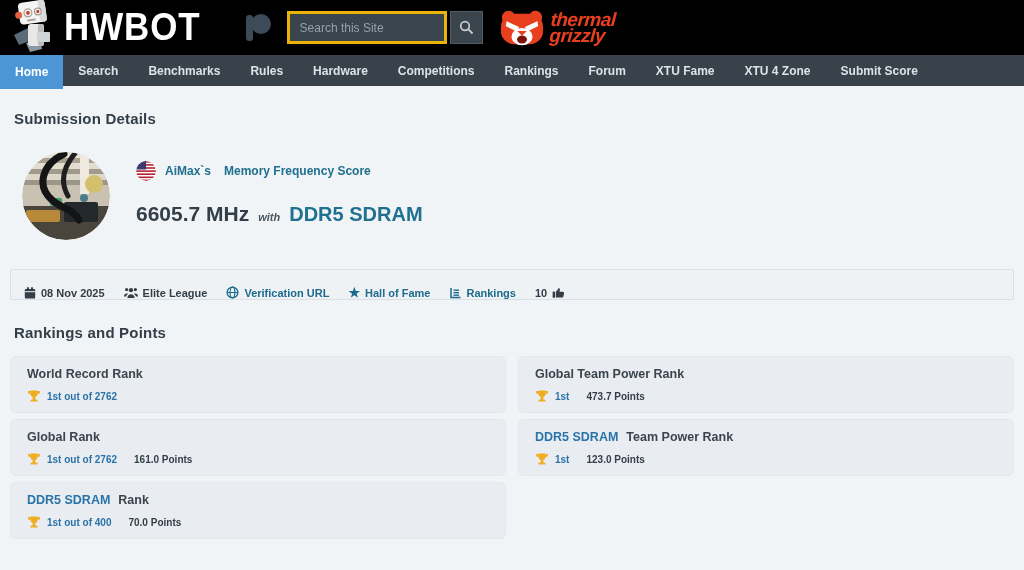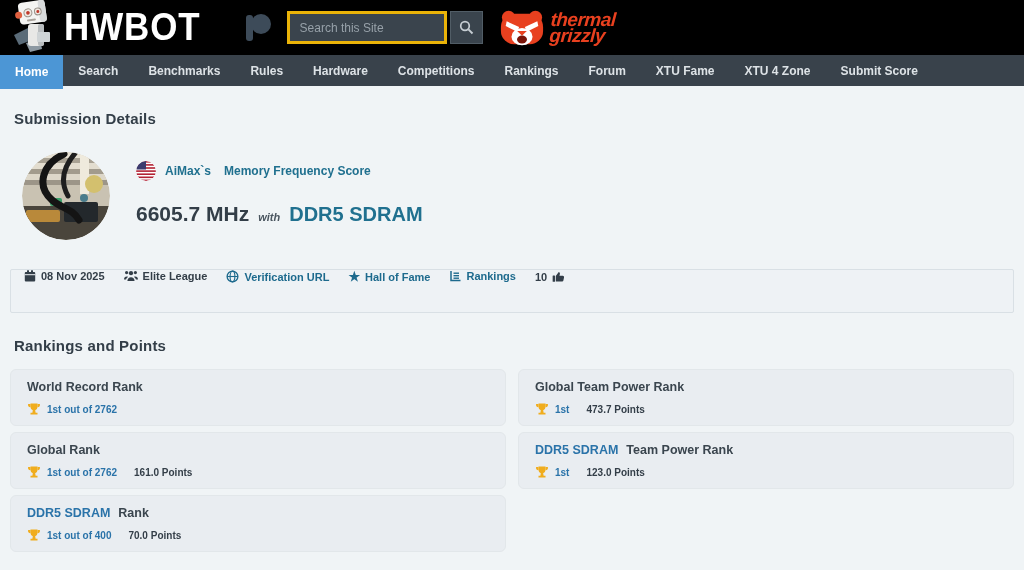--- a/index.html
+++ b/index.html
@@ -40,22 +40,22 @@
   .subhead{padding-top:9px;}
   .titleline{display:flex;align-items:center;gap:9px;}
   .flag{width:20px;height:20px;border-radius:50%;overflow:hidden;flex:0 0 auto;}
   .user,.bench{font-size:12px;font-weight:700;color:var(--teal);}
   .user{margin-right:4px;cursor:pointer;}
   .scoreline{margin-top:21px;display:flex;align-items:baseline;}
   .score{font-size:21px;font-weight:700;color:var(--dark);}
   .joiner{font-size:11px;font-style:italic;font-weight:700;color:#4b5660;margin:0 9px;}
   .hw{font-size:20px;font-weight:700;color:var(--teal);cursor:pointer;}
 
-  .metabar{margin-top:29px;height:44px;background:#eef2f5;border:1px solid #d9e0e5;border-radius:2px;
-    display:flex;align-items:flex-start;gap:19px;padding:0 13px;}
+  .metabar{margin-top:29px;height:31px;background:#eef2f5;border:1px solid #d9e0e5;border-radius:2px;
+    display:flex;align-items:flex-end;gap:19px;padding:0 13px;}
   .meta-item{display:flex;align-items:center;gap:5px;font-size:11px;font-weight:700;color:var(--dark);}
   .meta-item.link{color:var(--link);cursor:pointer;}
   .star-glyph{color:var(--link);font-size:13px;line-height:1;}
 
   .grid{margin-top:15px;display:grid;grid-template-columns:1fr 1fr;column-gap:12px;row-gap:6px;grid-auto-rows:57px;}
   .card{background:#e9edf1;border:1px solid #e2e7ea;border-radius:6px;padding:10px 16px;}
   .card-title{font-size:12.5px;font-weight:700;color:#3a454e;display:flex;gap:8px;}
   .card-cat{color:var(--cardlink);cursor:pointer;}
   .hide-empty:empty{display:none;}
   .card-rank{margin-top:8px;display:flex;align-items:center;gap:6px;font-size:10px;font-weight:700;}

